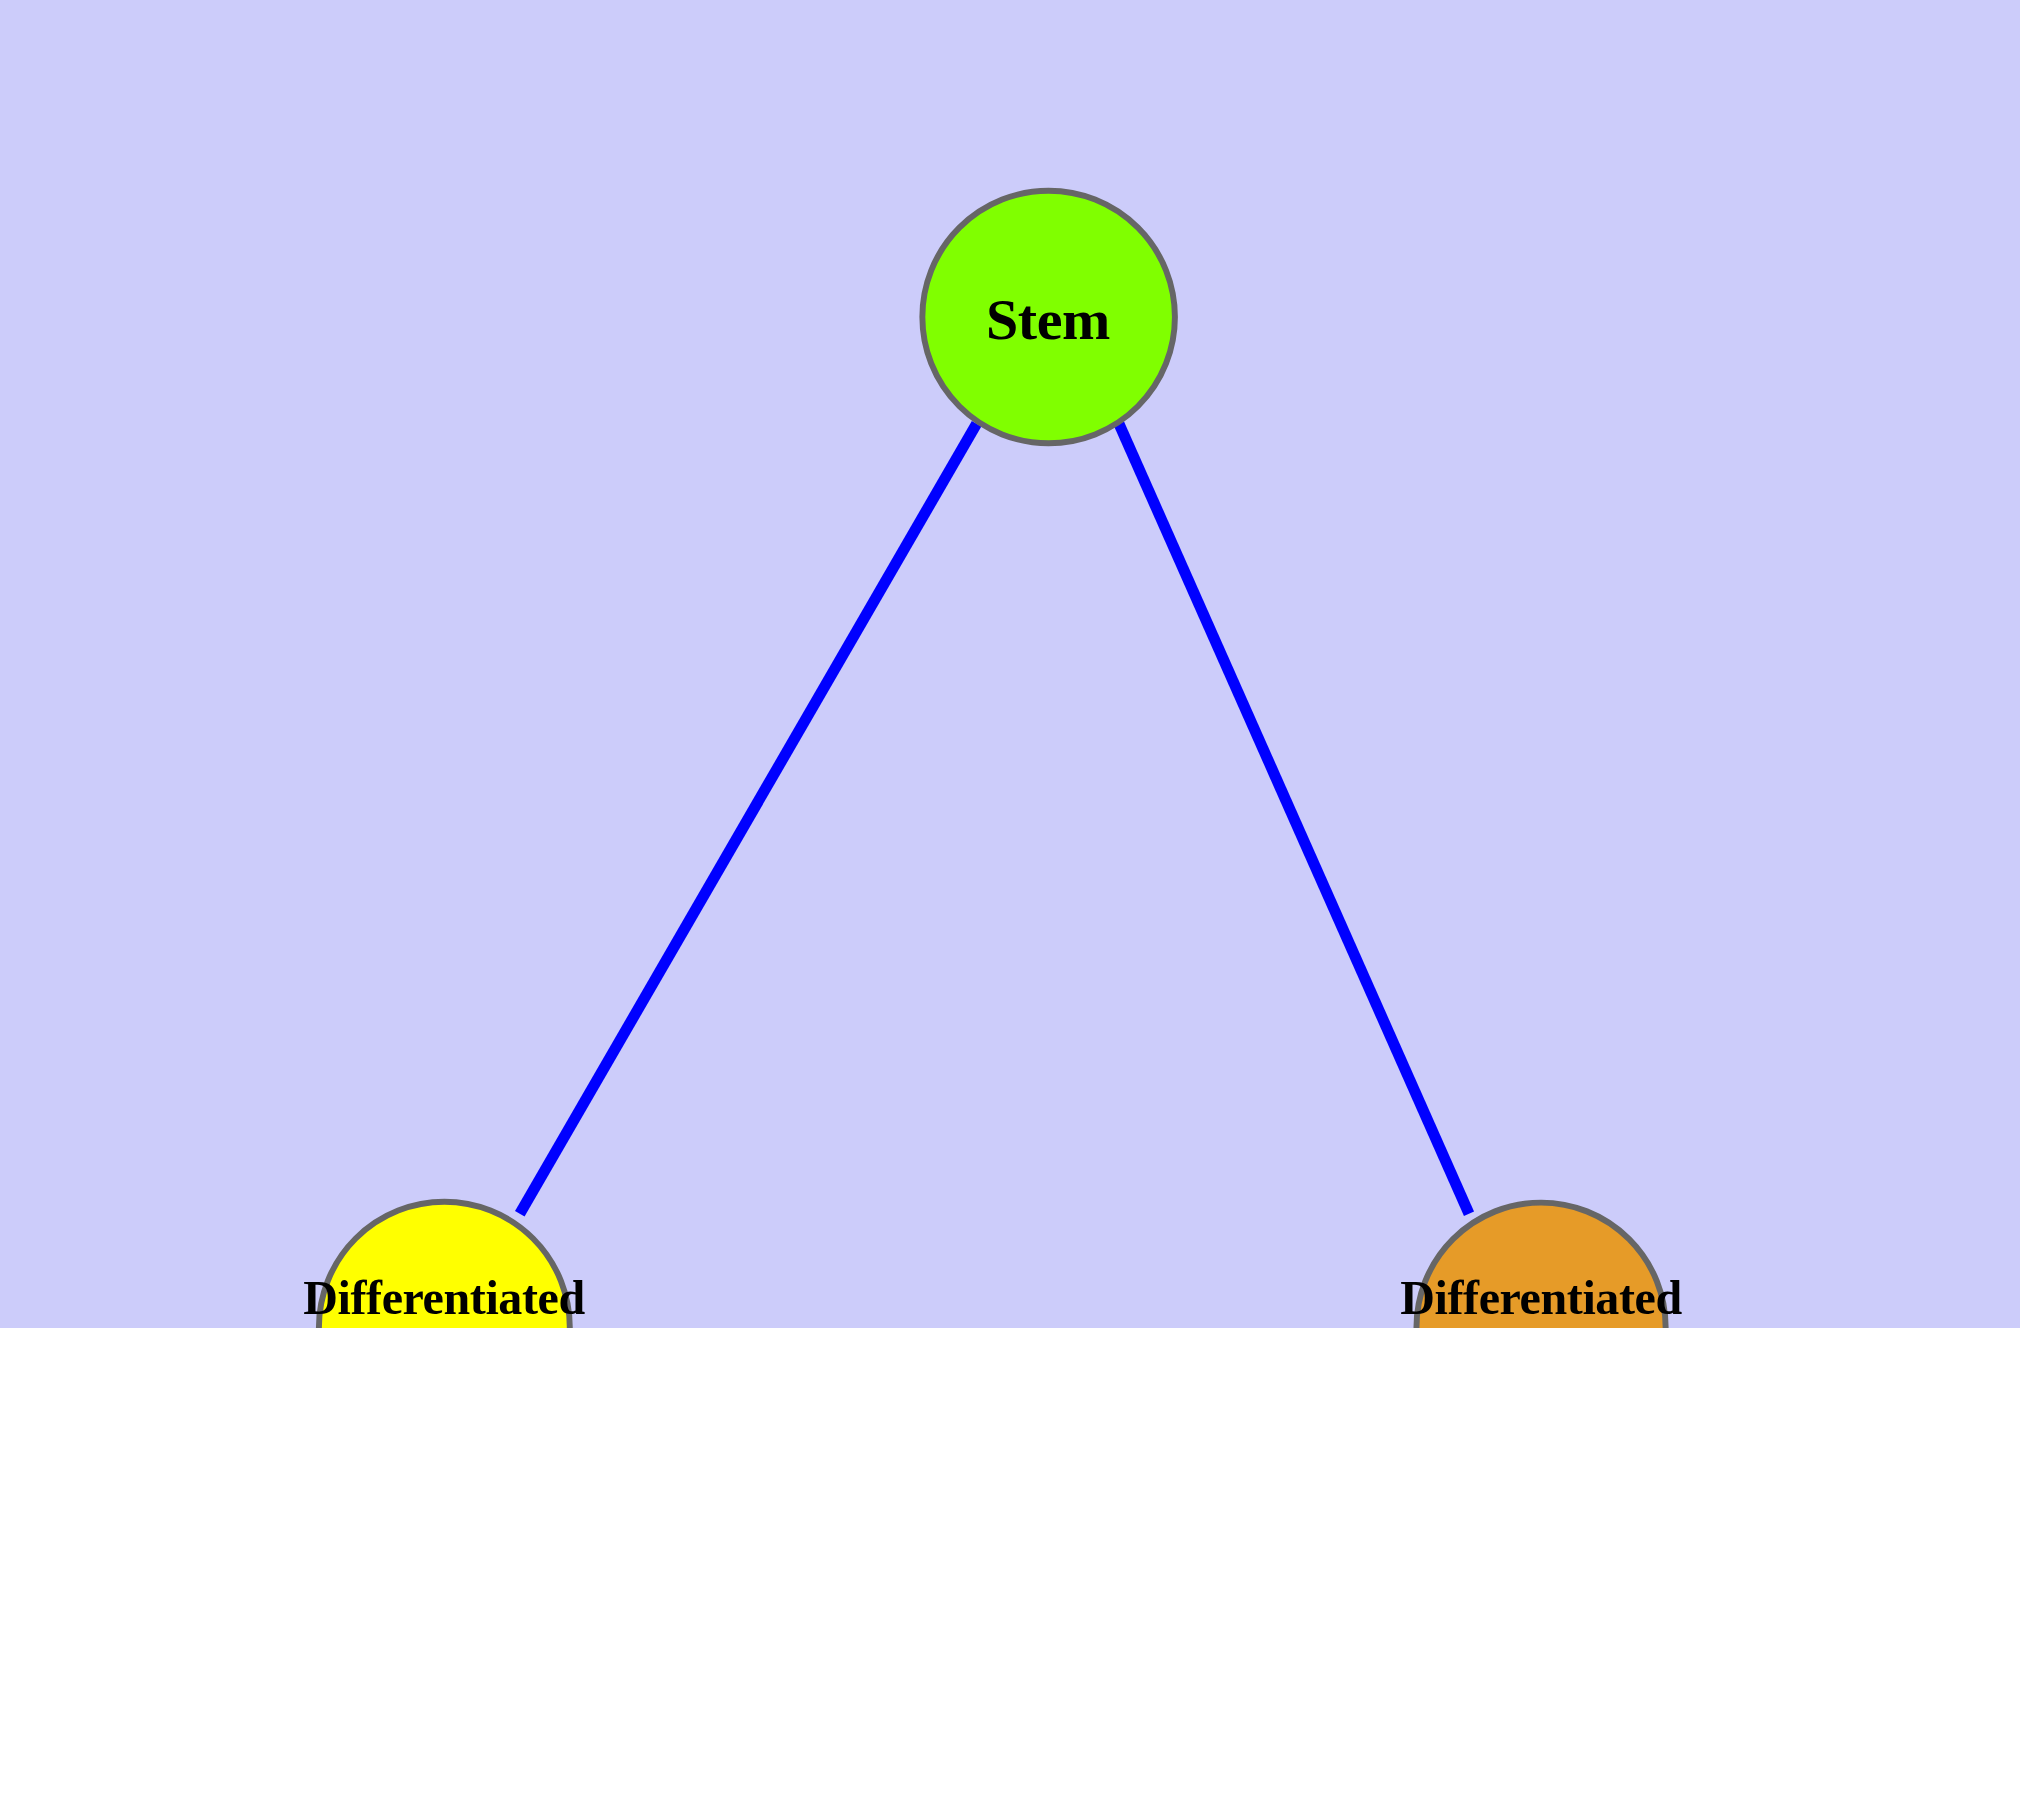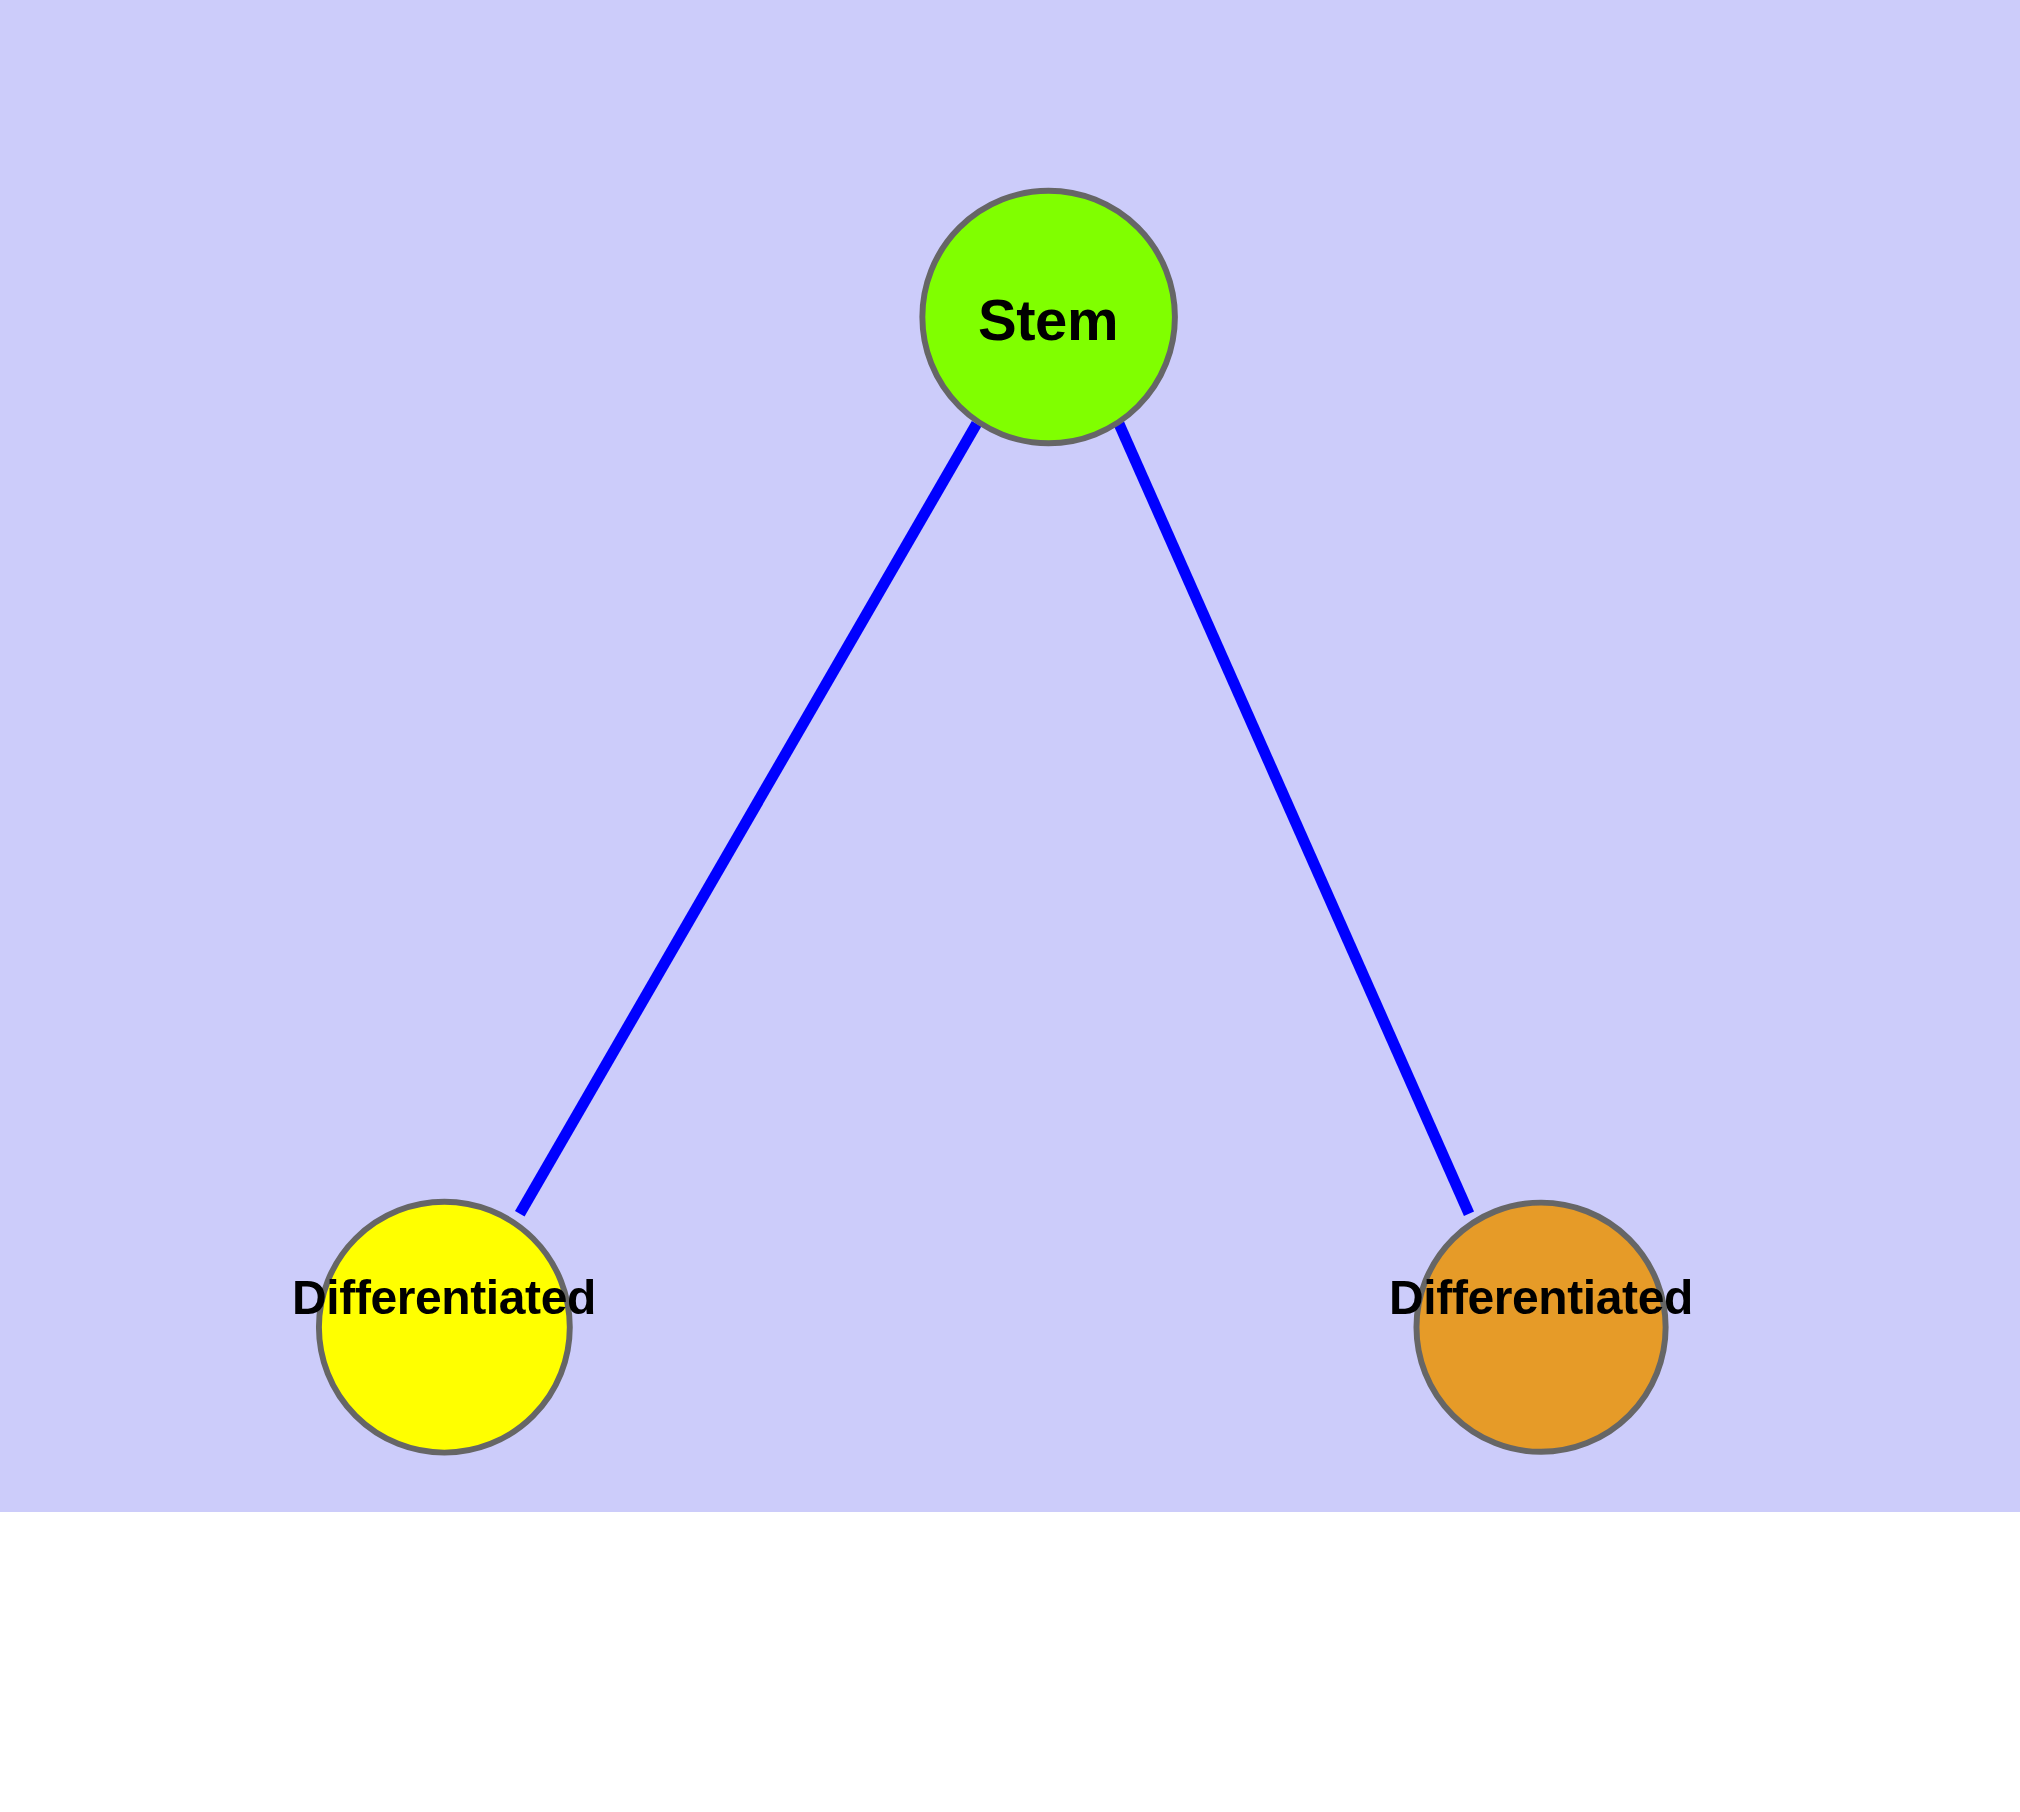--- a/index.html
+++ b/index.html
@@ -3,24 +3,24 @@
 <meta charset="utf-8">
 <style>
   html, body {
     margin: 0;
     padding: 0;
     background: #ffffff;
   }
   #canvas {
     position: relative;
     width: 2021px;
-    height: 1512px;
+    height: 1328px;
     background: #f0abfc;
     overflow: hidden;
-    font-family: Liberation Sans, sans-serif;
+    font-family: Liberation Serif, serif;
   }
   #plot-background {
     position: absolute;
     left: 0;
     top: 0;
     width: 2021px;
     height: 1805px;
     background: #ccccfa;
   }
   svg.graph-layer {

